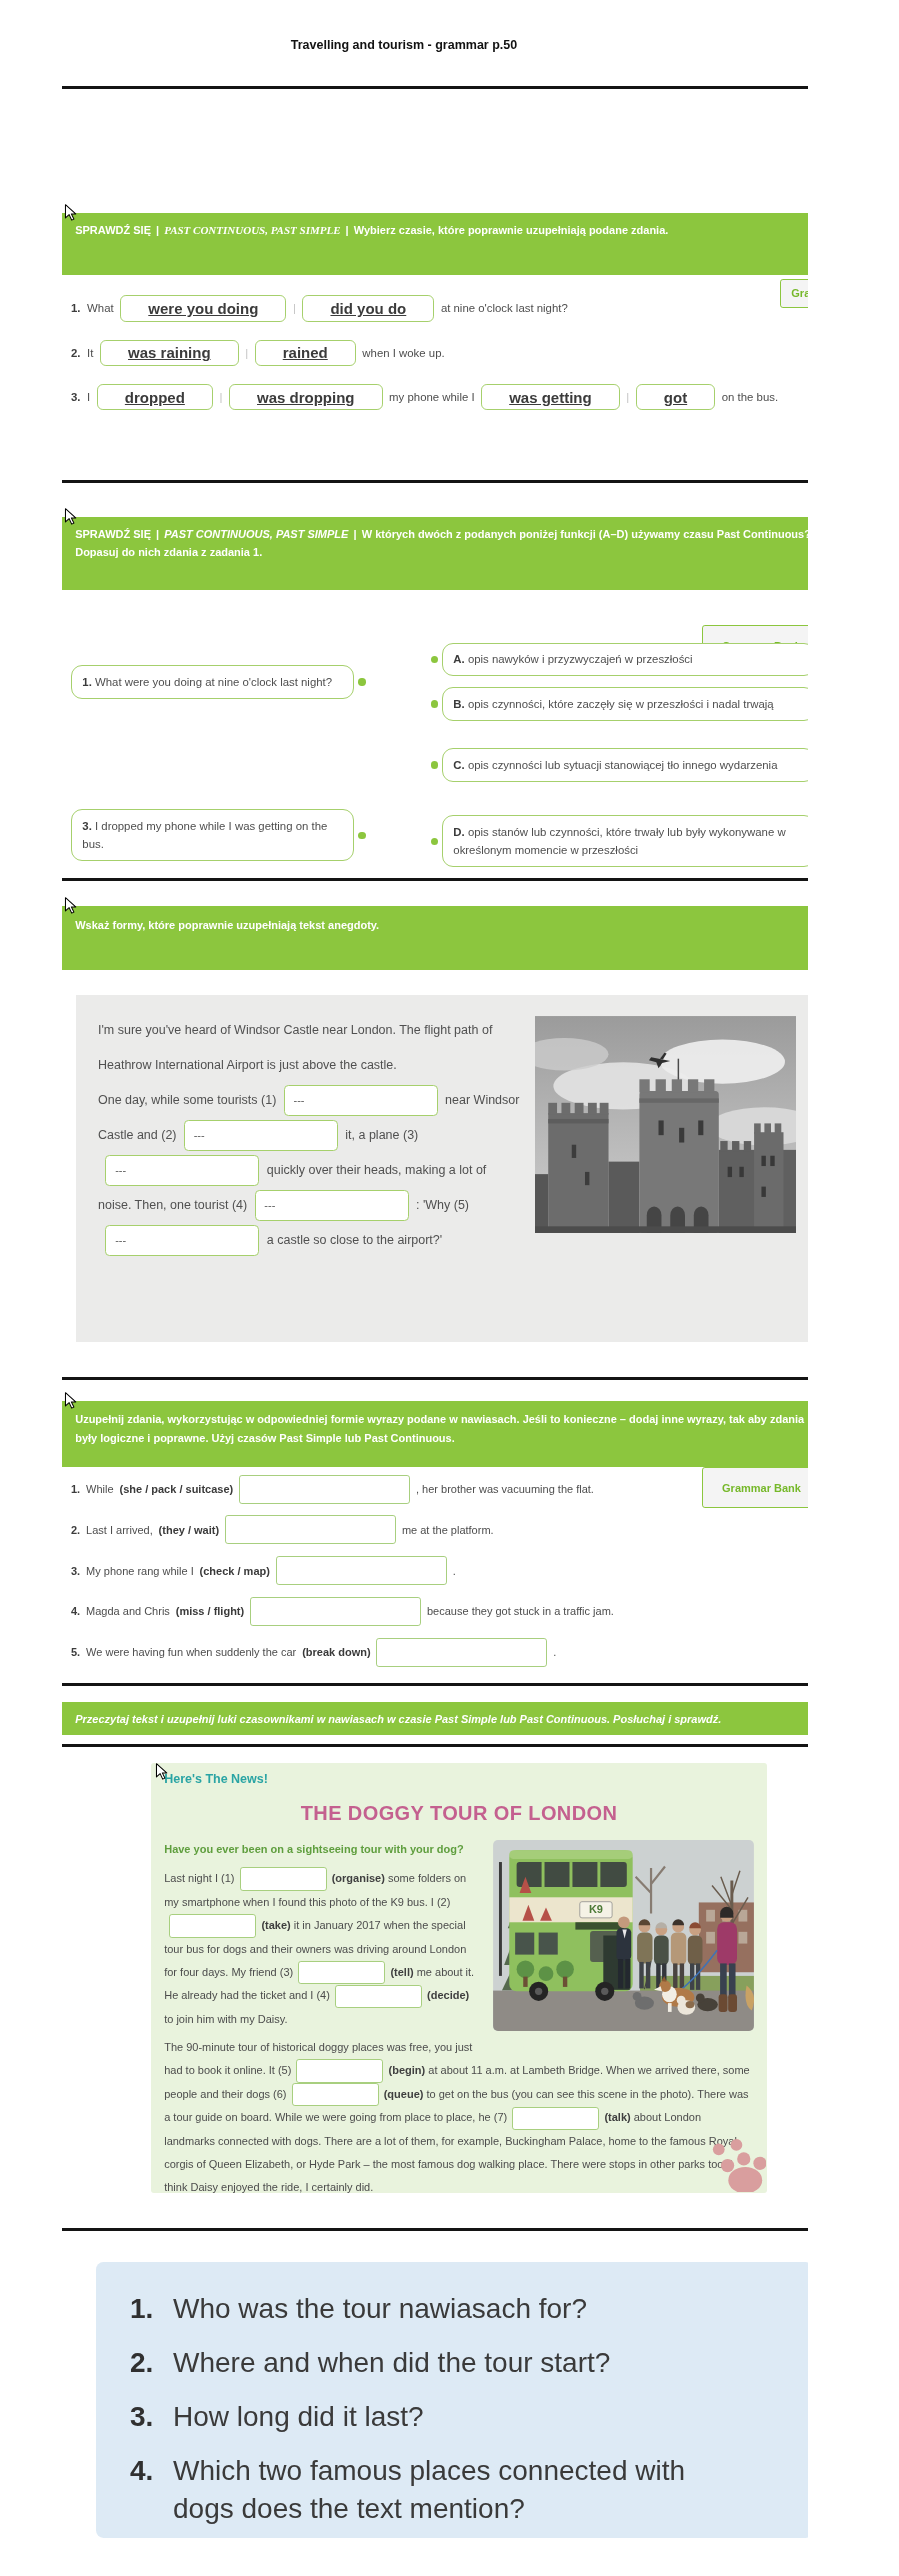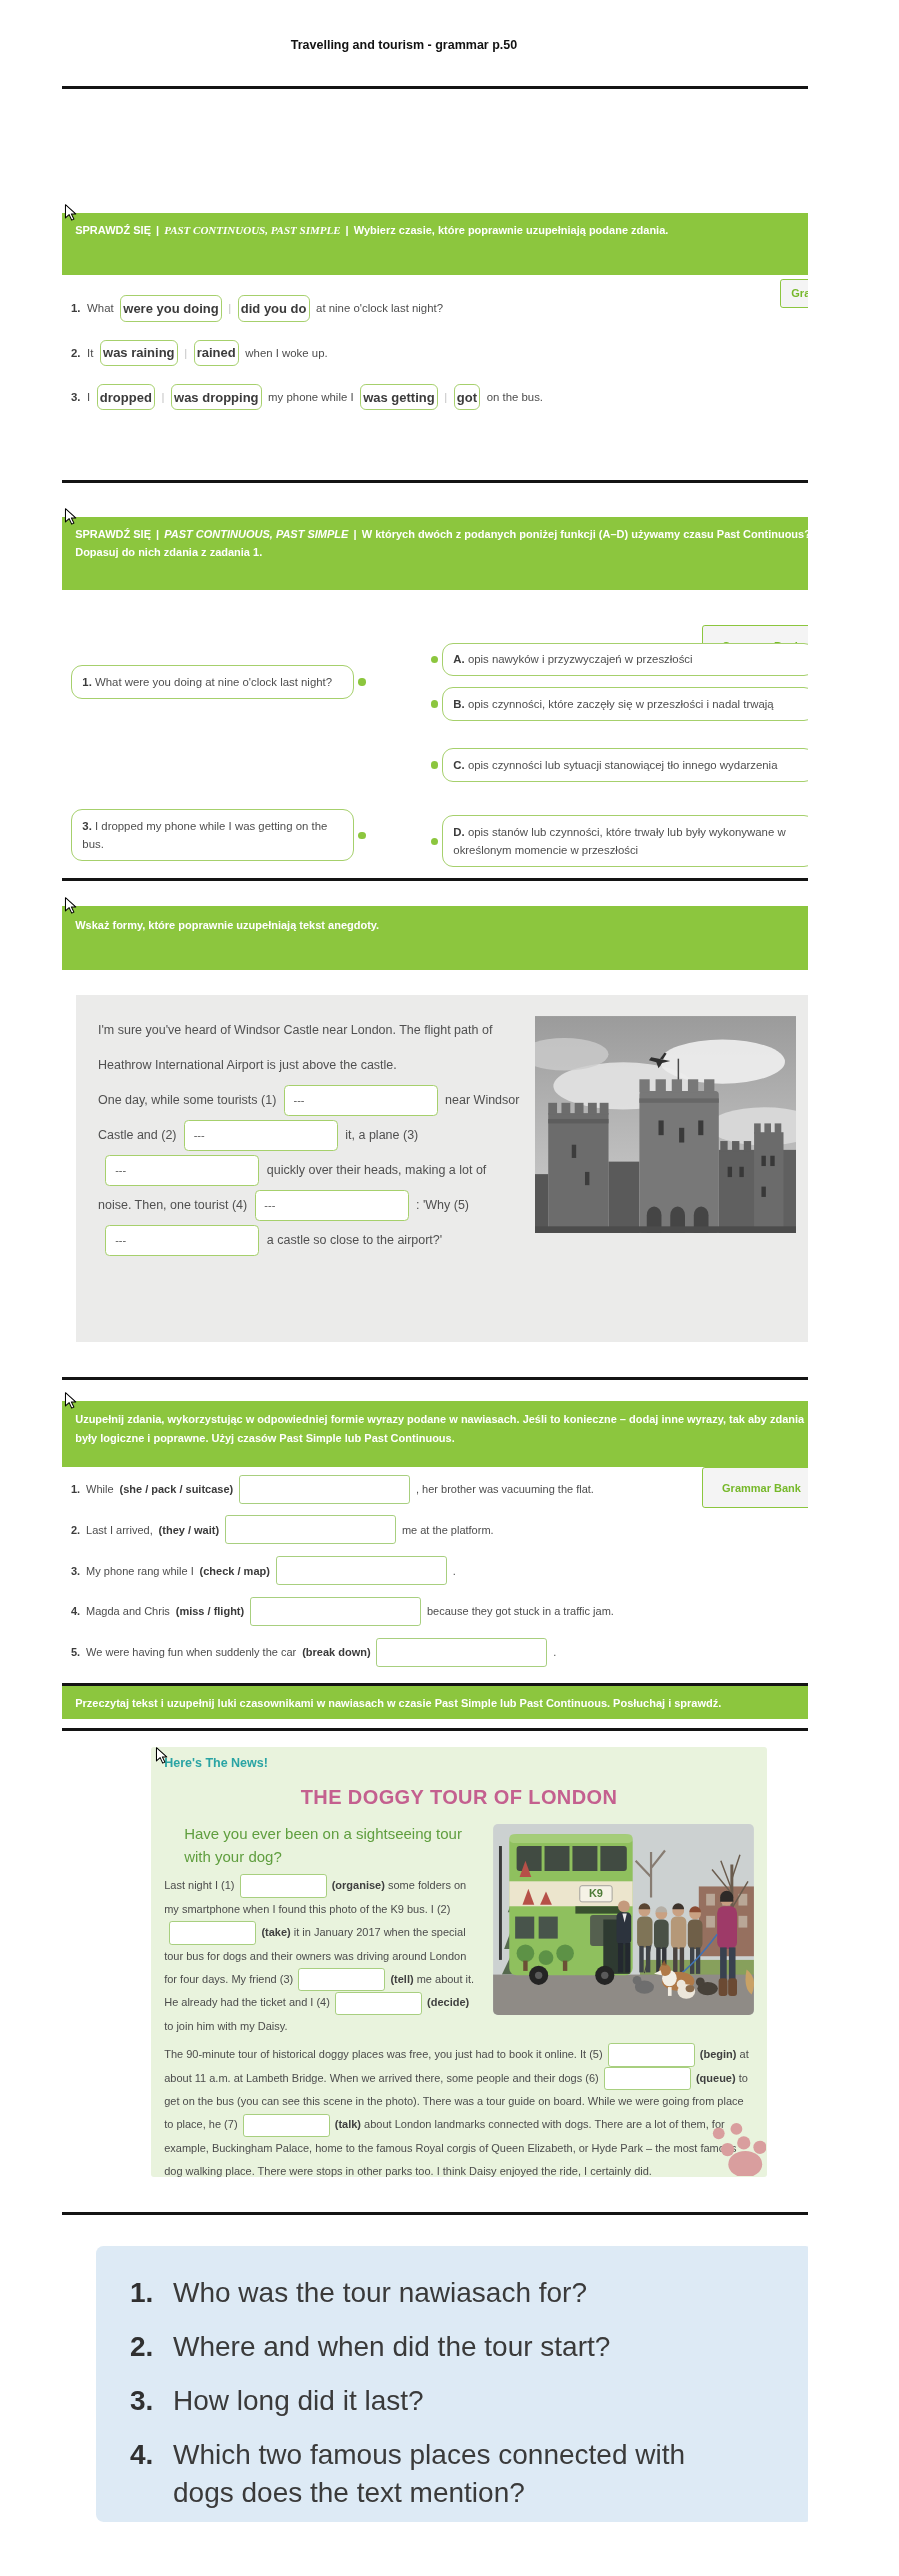--- a/index.html
+++ b/index.html
@@ -13,33 +13,33 @@
   .r1{margin-top:34px}.r2{margin-top:68px}.r3{margin-top:0}.r4{margin-top:35px}
   .r5{margin-top:14.7px}.r6{margin-top:8.8px}.r7{margin-top:35px}
 
   
   .band{position:relative;background:#8cc63e;color:#fff;font-weight:bold;font-size:11px;
         margin-left:62px;width:776px;line-height:14.7px;}
   .band1{margin-top:124px;padding:10.3px 13.2px 37px;}
   .band2{margin-top:34px;padding:9.6px 13.2px 29px;line-height:17.6px;}
   .band3{margin-top:25px;padding:11px 13.2px 37px;line-height:16px;}
   .band4{margin-top:20.6px;padding:9.6px 13.2px 20px;line-height:18.4px;}
-  .band5{padding:8.8px 13.2px;line-height:16px;}
+  .band5{margin-top:16px;padding:8.8px 13.2px;line-height:16px;font-style:italic;}
   .it-serif{font-family:"Liberation Serif",serif;font-style:italic;}
   .it-sans{font-style:italic;}
   .hsep{margin:0 5.1px;}
   .cursor{position:absolute;left:1.5px;top:-8.8px;z-index:5;}
 
   
   .ex1-wrap{position:relative;margin:19px 0 0 71px;}
   .opt-row{display:flex;align-items:center;gap:6.6px;height:29px;margin-bottom:15.4px;
            font-size:11.4px;color:#4d4d4d;}
   .num{font-weight:bold;color:#3c3c3c;}
-  .pill{display:inline-flex;align-items:center;height:26.5px;padding:0 2px;border:1.5px solid #a6d06c;
-        border-radius:5.9px;background:#fff;font-weight:bold;color:#3b3b3b;font-size:13px;cursor:pointer;}
+  .pill{display:inline-flex;align-items:center;height:26.5px;padding:0 27px;border:1.5px solid #a6d06c;
+        border-radius:5.9px;background:#fff;font-weight:bold;color:#3b3b3b;font-size:15px;cursor:pointer;text-decoration:underline;}
   .psep{color:#c4c4c4;}
   .gb-btn{display:flex;align-items:center;justify-content:center;background:#f4f4f4;
           border:1.5px solid #8cc63e;border-radius:2.9px;color:#76b82a;font-weight:bold;
           font-size:11px;cursor:pointer;white-space:nowrap;}
   .gb-clip{position:absolute;left:709px;top:-15.4px;width:49px;height:32px;overflow:hidden;}
   .gb-clip .gb-btn{width:110px;height:29px;justify-content:flex-start;padding-left:10.3px;}
 
   
   .match{position:relative;margin-left:71px;width:750px;height:259px;margin-top:29px;}
   .gb-abs{position:absolute;right:0;top:5.9px;width:119px;height:41px;}
@@ -72,21 +72,21 @@
   .fin{width:171px;height:29px;border:1.5px solid #a8cf7f;border-radius:2.9px;background:#fff;outline:none;}
   .gb-abs4{position:absolute;right:0;top:-5.9px;width:119px;height:41px;}
 
   
   .news{position:relative;margin:16px 0 0 151px;width:616px;height:430px;background:#e9f3dd;
         border-radius:2.9px;padding:8.8px 13.2px;overflow:hidden;}
   .masthead{color:#2aa4a4;font-weight:bold;font-size:12.5px;}
   .news-title{text-align:center;color:#c4608f;font-weight:bold;font-size:20px;margin-top:16px;
               letter-spacing:0.4px;}
   .news-body{margin-top:13.2px;font-size:11px;line-height:23px;color:#4c4c4c;}
-  .lead{color:#5f9e3e;font-weight:normal;font-size:15px;margin-bottom:5.9px;margin-left:20px;}
+  .lead{color:#5f9e3e;font-weight:bold;font-size:11px;margin-bottom:5.9px;}
   .busphoto{float:right;width:261px;height:191px;margin:1.5px 0 10.3px 13.2px;border-radius:5px;
             overflow:hidden;}
   .news-body p{margin:0 0 4.4px 0;}
   .news-body b{color:#3f3f3f;}
   .gap{width:87px;height:23.5px;border:1.5px solid #a8cf7f;border-radius:2.9px;background:#fff;
        vertical-align:middle;margin:0 5.1px;outline:none;}
   .paw{position:absolute;right:1.5px;bottom:1.5px;}
 
   
   .quiz{margin:31px 0 0 96px;width:717px;height:276px;background:#ddeaf5;border-radius:7.4px;

